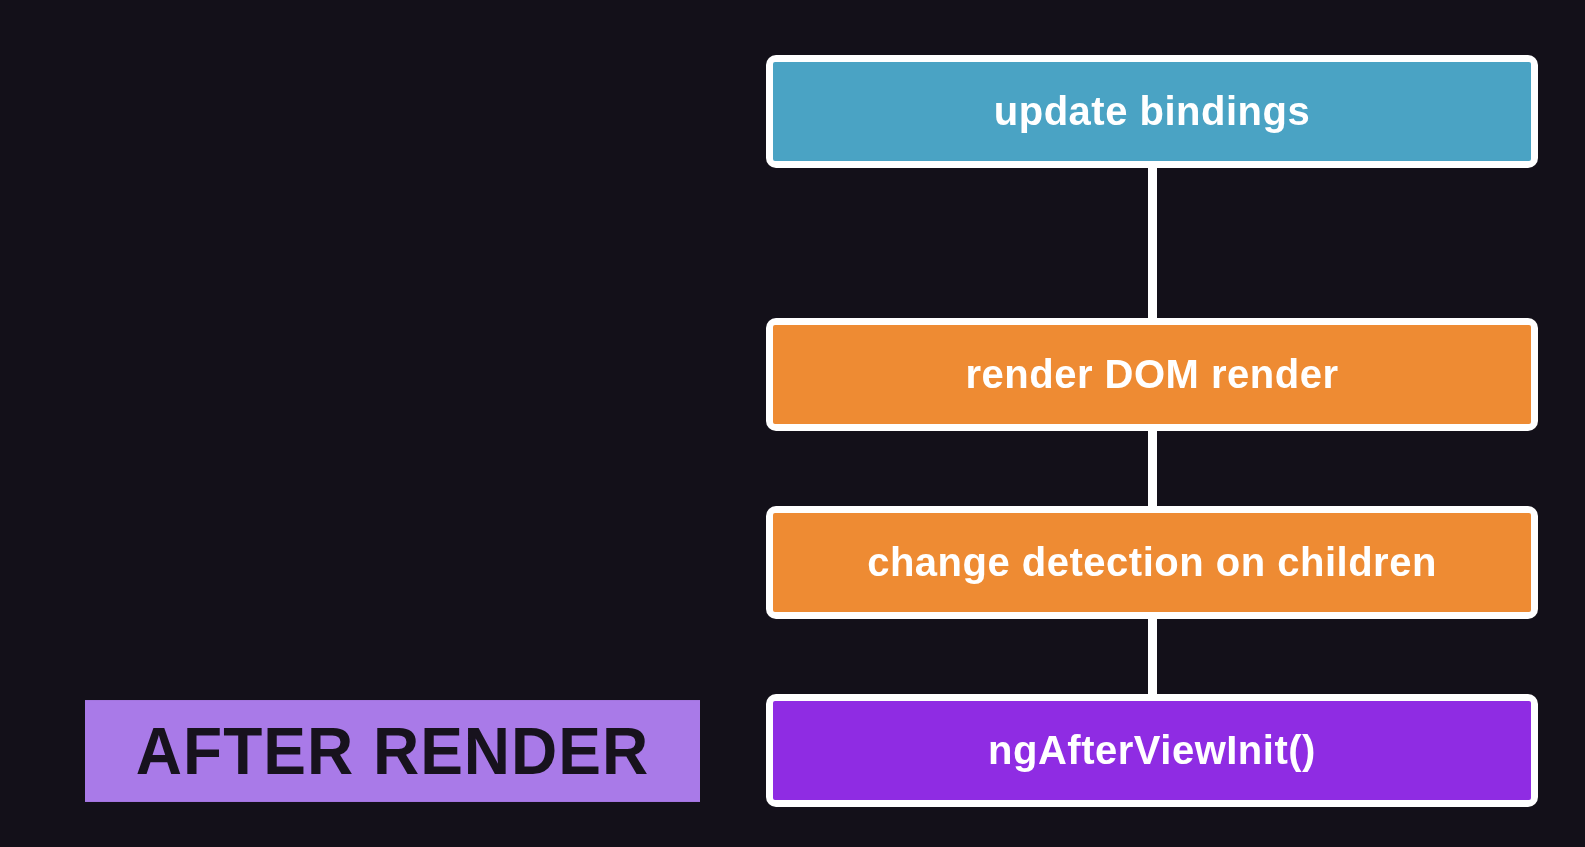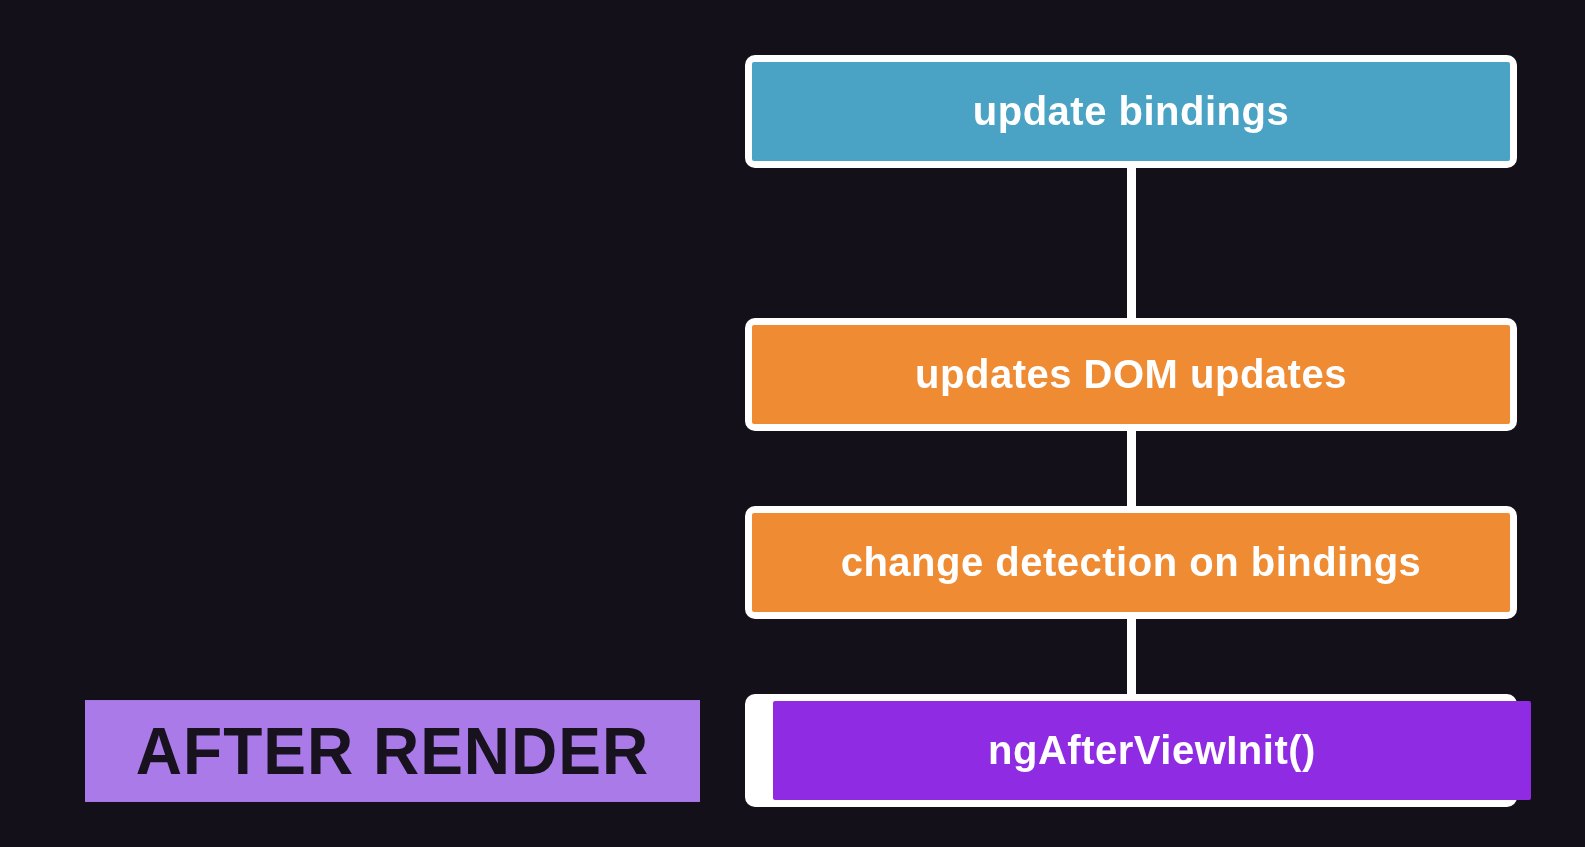--- a/index.html
+++ b/index.html
@@ -12,21 +12,21 @@
     position: relative;
     width: 1585px;
     height: 847px;
     background: var(--background, #131019);
     overflow: hidden;
   }
 
   
   #flow-chart {
     position: absolute;
-    left: 745px;
+    left: 766px;
     top: 55px;
     width: 772px;
     height: 752px;
     display: flex;
     flex-direction: column;
   }
   .node {
     height: 113px;
     flex: 0 0 auto;
     background: var(--node_border, #ffffff);
@@ -41,21 +41,21 @@
     display: flex;
     align-items: center;
     justify-content: center;
     color: var(--node_text, #ffffff);
     font-size: 40px;
     font-weight: bold;
     letter-spacing: 0.5px;
   }
   .node-fill[data-color="teal"]   { background: var(--teal, #4AA3C4); }
   .node-fill[data-color="orange"] { background: var(--orange, #EE8B33); }
-  .node-fill[data-color="purple"] { background: var(--purple, #8F2CE3); margin-left: 21px; }
+  .node-fill[data-color="purple"] { background: var(--purple, #8F2CE3); }
 
   .connector {
     flex: 1 1 auto;
     width: 9px;
     margin: 0 auto;
     background: var(--connector, #ffffff);
   }
 
   
   #after-render-label {
@@ -86,27 +86,27 @@
     <div class="node">
       <div class="node-fill" data-color="teal">update bindings</div>
     </div>
 
     <div class="connector"></div>
 
 
     <div class="connector"></div>
 
     <div class="node">
-      <div class="node-fill" data-color="orange">updates DOM updates</div>
+      <div class="node-fill" data-color="orange">render DOM render</div>
     </div>
 
     <div class="connector"></div>
 
     <div class="node">
-      <div class="node-fill" data-color="orange">change detection on bindings</div>
+      <div class="node-fill" data-color="orange">change detection on children</div>
     </div>
 
     <div class="connector"></div>
 
     <div class="node">
       <div class="node-fill" data-color="purple">ngAfterViewInit()</div>
     </div>
 
   </div>
 

